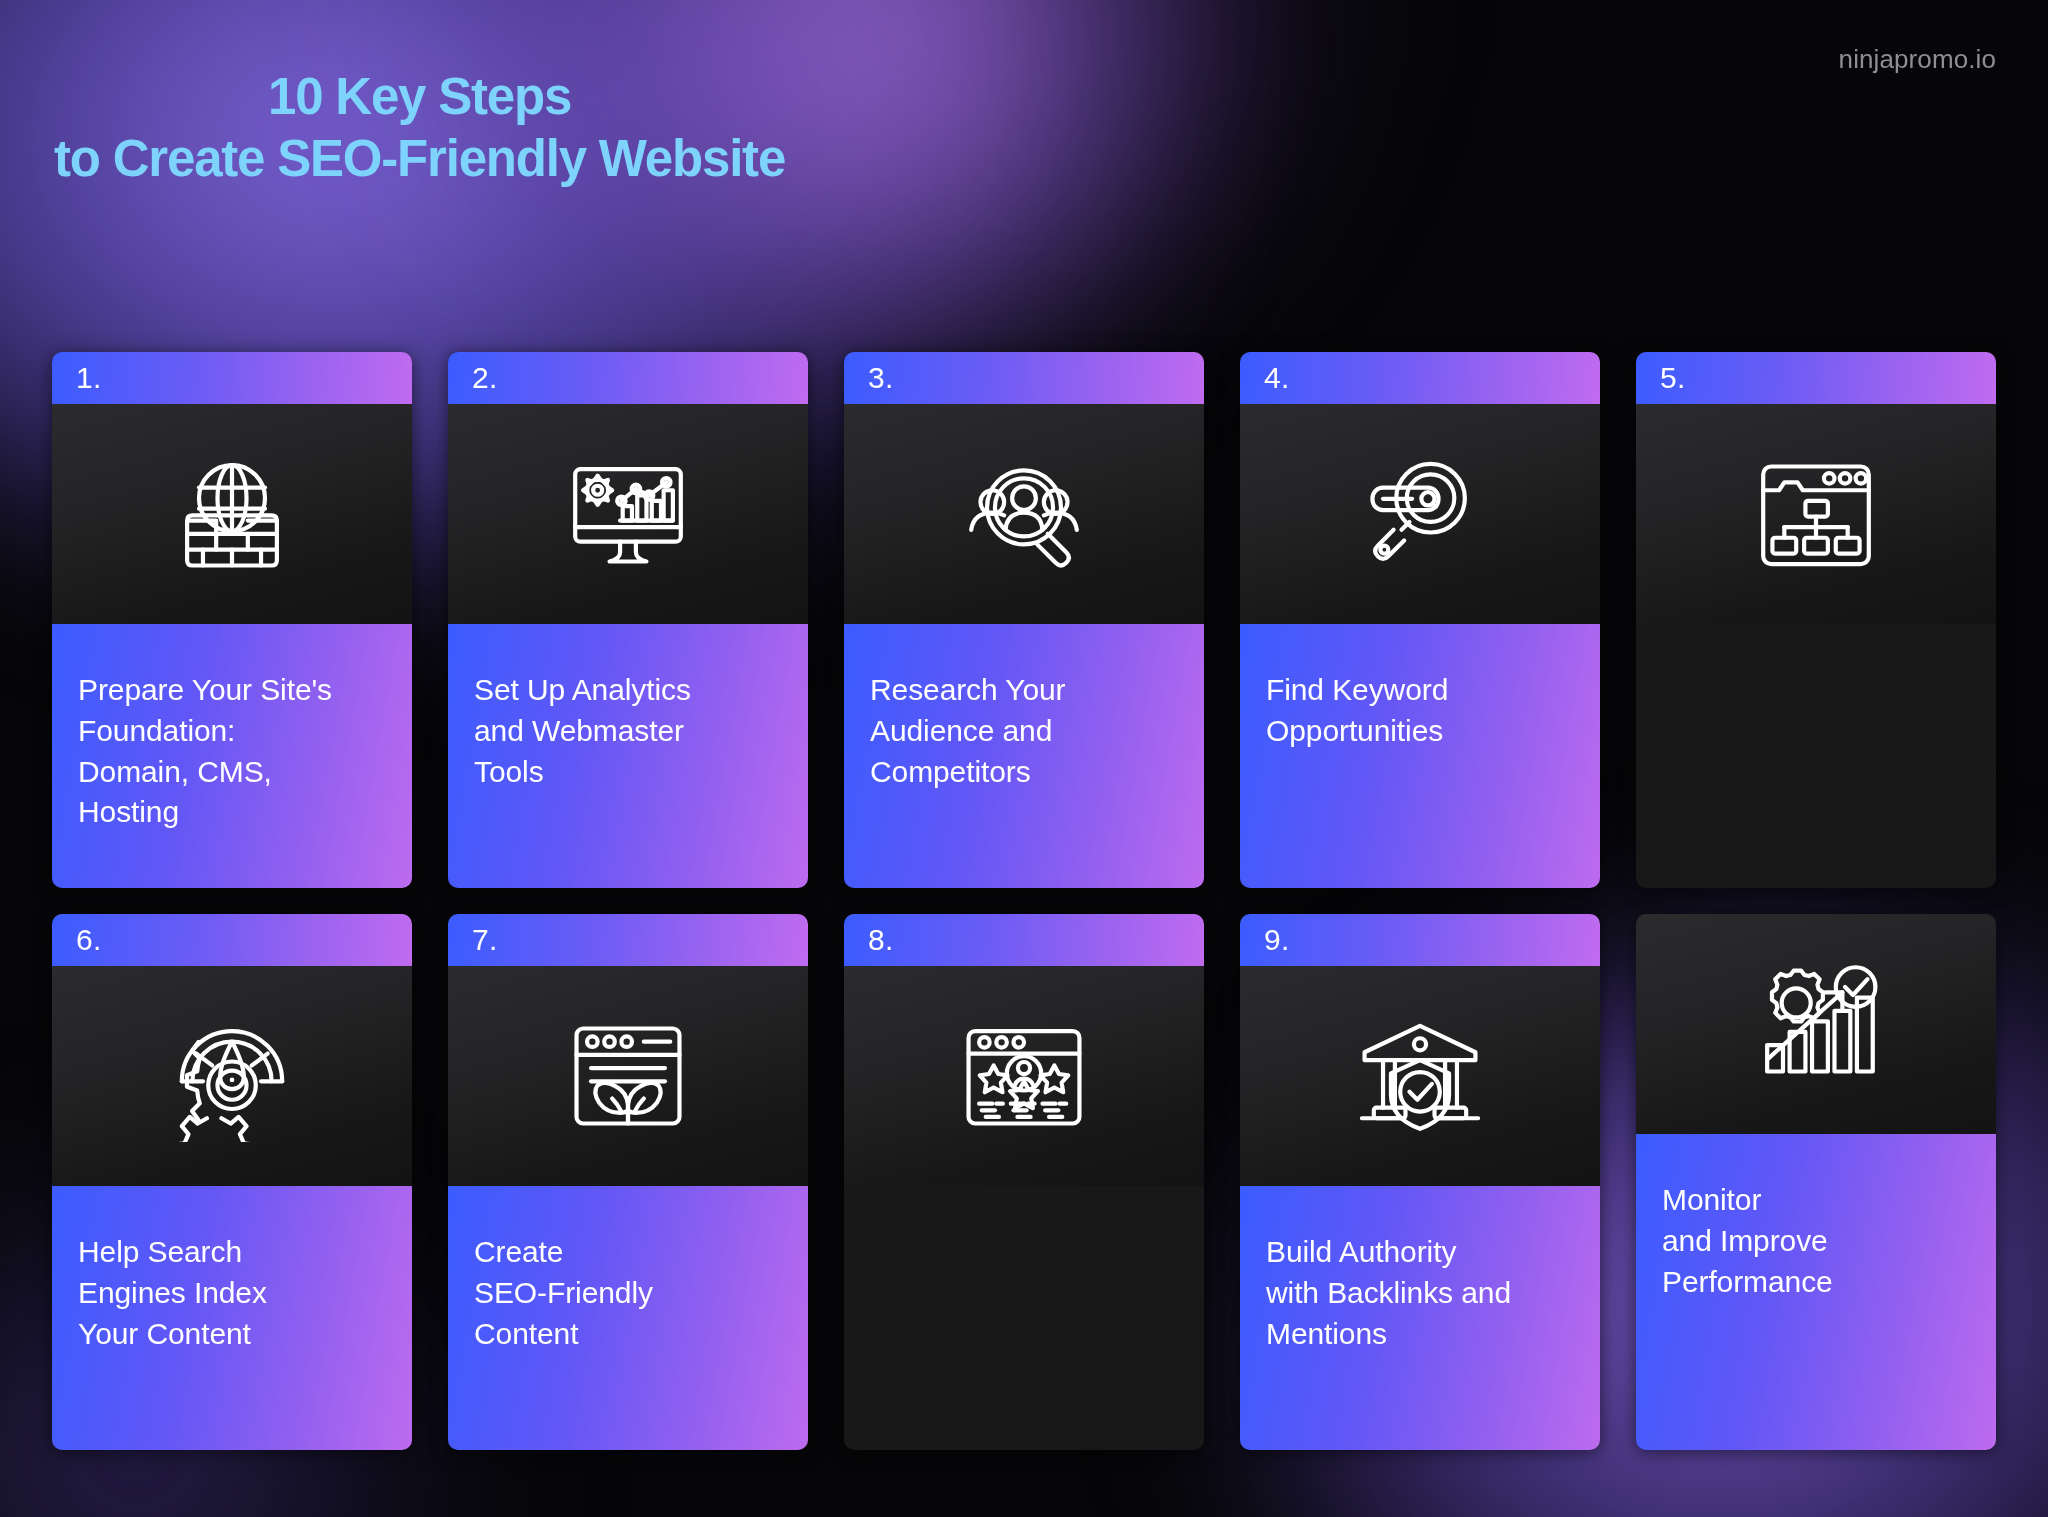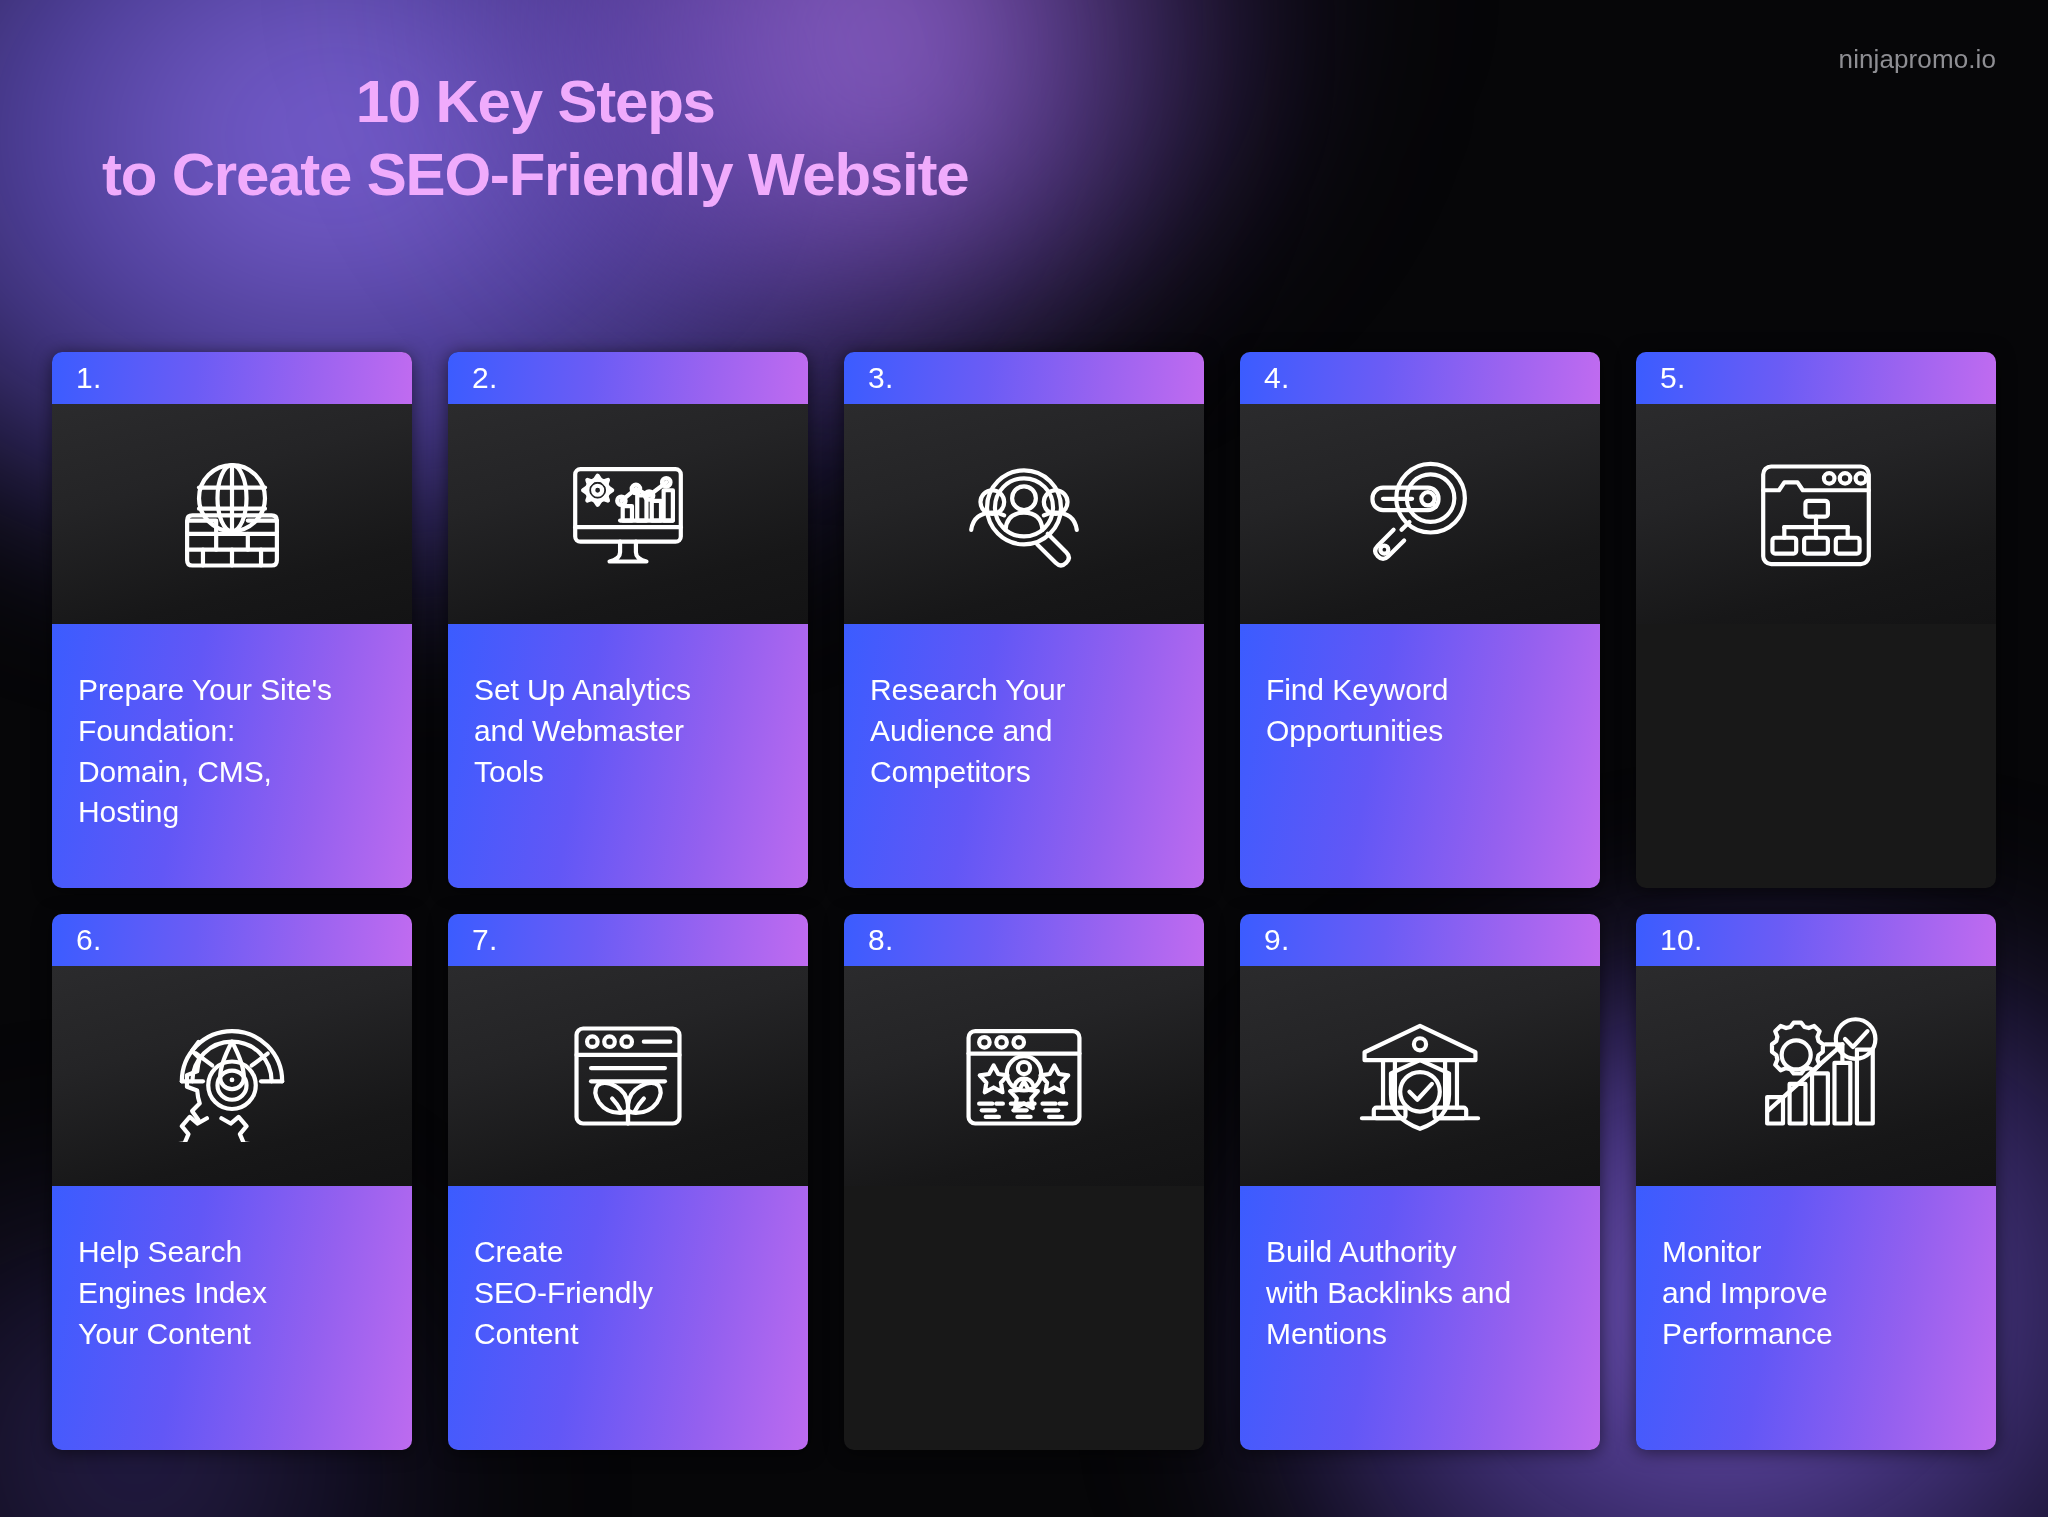--- a/index.html
+++ b/index.html
@@ -76,27 +76,26 @@
   .brand {
     position: absolute;
     right: 52px; top: 44px;
     font-size: 26px;
     letter-spacing: 0.1px;
     color: #8e8e93;
   }
   .title {
     position: absolute;
     left: 54px; top: 66px;
-    font-size: 60px;
+    font-size: 51px;
     font-weight: 700;
     line-height: 1.21;
-    color: #f0abfc;
+    color: #7dd3fc;
     letter-spacing: -1.2px;
     white-space: pre-line;
-    margin-left: 48px;
   }
 
   
   .grid {
     position: absolute;
     left: 52px; top: 352px;
     width: 1946px;
     display: grid;
     grid-template-columns: repeat(5, 360px);
     grid-template-rows: 536px 536px;
@@ -426,23 +425,20 @@
         </svg>
       </div>
       <div class="card-body">
         <div class="card-label">Build Authority
 with Backlinks and
 Mentions</div>
       </div>
     </div>
 
     <div class="card">
-      <div class="card-head">
-        <span class="card-num">10.</span>
-      </div>
       <div class="card-icon">
         <svg viewBox="0 0 100 100">
           <path d="M17 36 l-4 3 v7 l4 3 1 4 -2 5 5 5 5 -2 4 1 3 4 7 0 3 -4 4 -1 5 2 5 -5 -2 -5 1 -4 4 -3 0 -7 -4 -3 -1 -4 2 -5 -5 -5 -5 2 -4 -1 -3 -4 -7 0 -3 4 -4 1 -5 -2 -5 5 2 5 z" transform="translate(6,-6) scale(0.82)"></path>
           <circle cx="35" cy="34" r="11"></circle>
           <polyline points="14,76 70,26"></polyline>
           <polyline points="57,26 70,26 70,39"></polyline>
           <rect x="13" y="66" width="12" height="20"></rect>
           <rect x="30" y="56" width="12" height="30"></rect>
           <rect x="47" y="48" width="12" height="38"></rect>
           <rect x="64" y="40" width="12" height="46"></rect>

